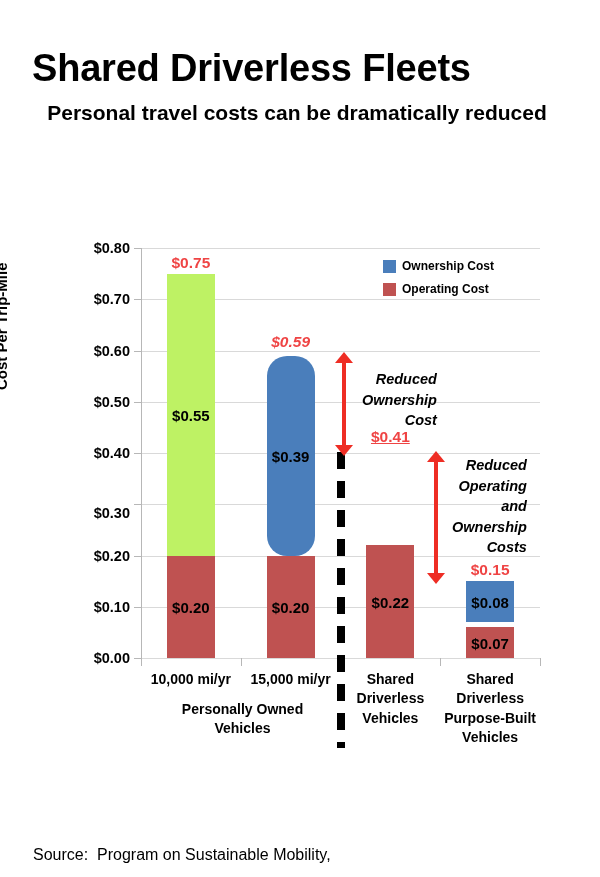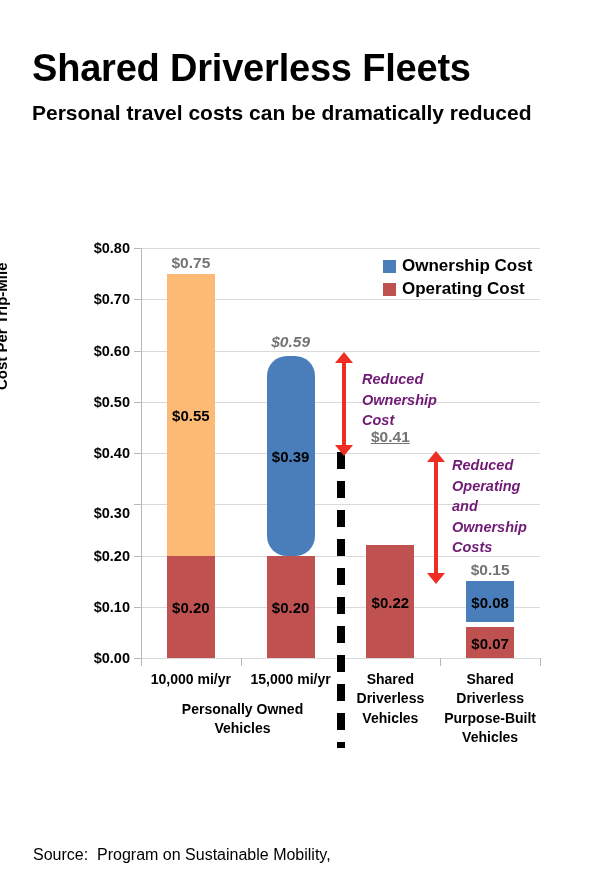--- a/index.html
+++ b/index.html
@@ -23,20 +23,21 @@
     font-weight: bold;
     letter-spacing: -0.2px;
     line-height: 1.1;
   }
   #chart-subtitle {
     font-size: 21px;
     font-weight: bold;
     line-height: 1.22;
     margin-top: 10px;
     width: 530px;
+    text-align: center;
   }
 
   
   #plot-frame {
     position: absolute;
     left: 141px;
     top: 248px;
     width: 399px;
     height: 410px;
   }
@@ -131,21 +132,21 @@
     transform: translateY(-50%);
     top: 50%;
   }
   .total-label {
     position: absolute;
     left: -12px;
     width: calc(100% + 24px);
     text-align: center;
     font-size: 15.5px;
     font-weight: bold;
-    color: #737373;
+    color: #ef4444;
   }
 
   
   #legend {
     position: absolute;
     left: 383px;
     top: 256px;
   }
   .legend-row {
     display: flex;
@@ -153,21 +154,21 @@
     height: 20px;
     margin-bottom: 3px;
   }
   .legend-swatch {
     width: 13px;
     height: 13px;
     margin-right: 6px;
     flex: 0 0 auto;
   }
   .legend-label {
-    font-size: 17px;
+    font-size: 12px;
     font-weight: bold;
     white-space: nowrap;
   }
 
   
   #divider {
     position: absolute;
     left: 337px;
     top: 452px;
     width: 8px;
@@ -198,25 +199,26 @@
     left: 2px;
     width: 0; height: 0;
     border-left: 9px solid transparent;
     border-right: 9px solid transparent;
   }
   .annot-arrow .head-up { top: 0; border-bottom: 11px solid #ee2d24; }
   .annot-arrow .head-down { bottom: 0; border-top: 11px solid #ee2d24; }
 
   .annot-text {
     position: absolute;
-    color: #701a75;
+    color: #000000;
     font-size: 14.5px;
     font-weight: bold;
     font-style: italic;
     line-height: 1.42;
+    text-align: right;
   }
 
   
   .cat-label {
     position: absolute;
     text-align: center;
     font-size: 14px;
     font-weight: bold;
     line-height: 1.38;
   }
@@ -271,21 +273,21 @@
     <div class="gridline" style="top: 256.25px;"></div>
     <div class="gridline" style="top: 205px;"></div>
     <div class="gridline" style="top: 153.75px;"></div>
     <div class="gridline" style="top: 102.5px;"></div>
     <div class="gridline" style="top: 51.25px;"></div>
     <div class="gridline" style="top: 0px;"></div>
     <div class="bar-col" style="left: 25.875px; width: 48px; height: 384.375px;">
       <div class="seg seg-operating" style="bottom: 0px; height: 102.5px; background: rgb(191, 82, 81);">
         <span class="seg-label">$0.20</span>
       </div>
-      <div class="seg seg-ownership" style="bottom: 102.5px; height: 281.875px; background: #fdba74;">
+      <div class="seg seg-ownership" style="bottom: 102.5px; height: 281.875px; background: #bef264;">
         <span class="seg-label">$0.55</span>
       </div>
     </div>
     <div class="total-label" style="bottom: 386.375px; position: absolute; left: 11.875px; width: 76px;">$0.75</div>
     <div class="bar-col" style="left: 125.625px; width: 48px; height: 302.375px;">
       <div class="seg seg-operating" style="bottom: 0px; height: 102.5px; background: rgb(191, 82, 81);">
         <span class="seg-label">$0.20</span>
       </div>
       <div class="seg seg-ownership" style="bottom: 102.5px; height: 199.875px; background: rgb(74, 126, 187); border-radius: 20px;">
         <span class="seg-label">$0.39</span>

